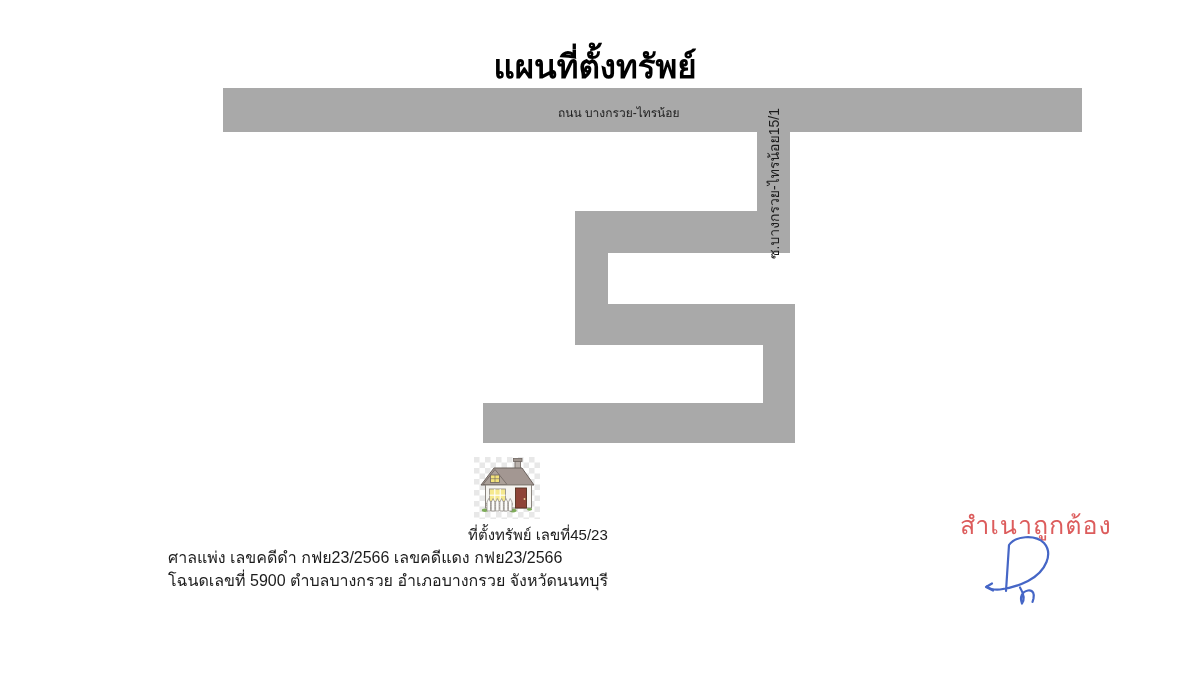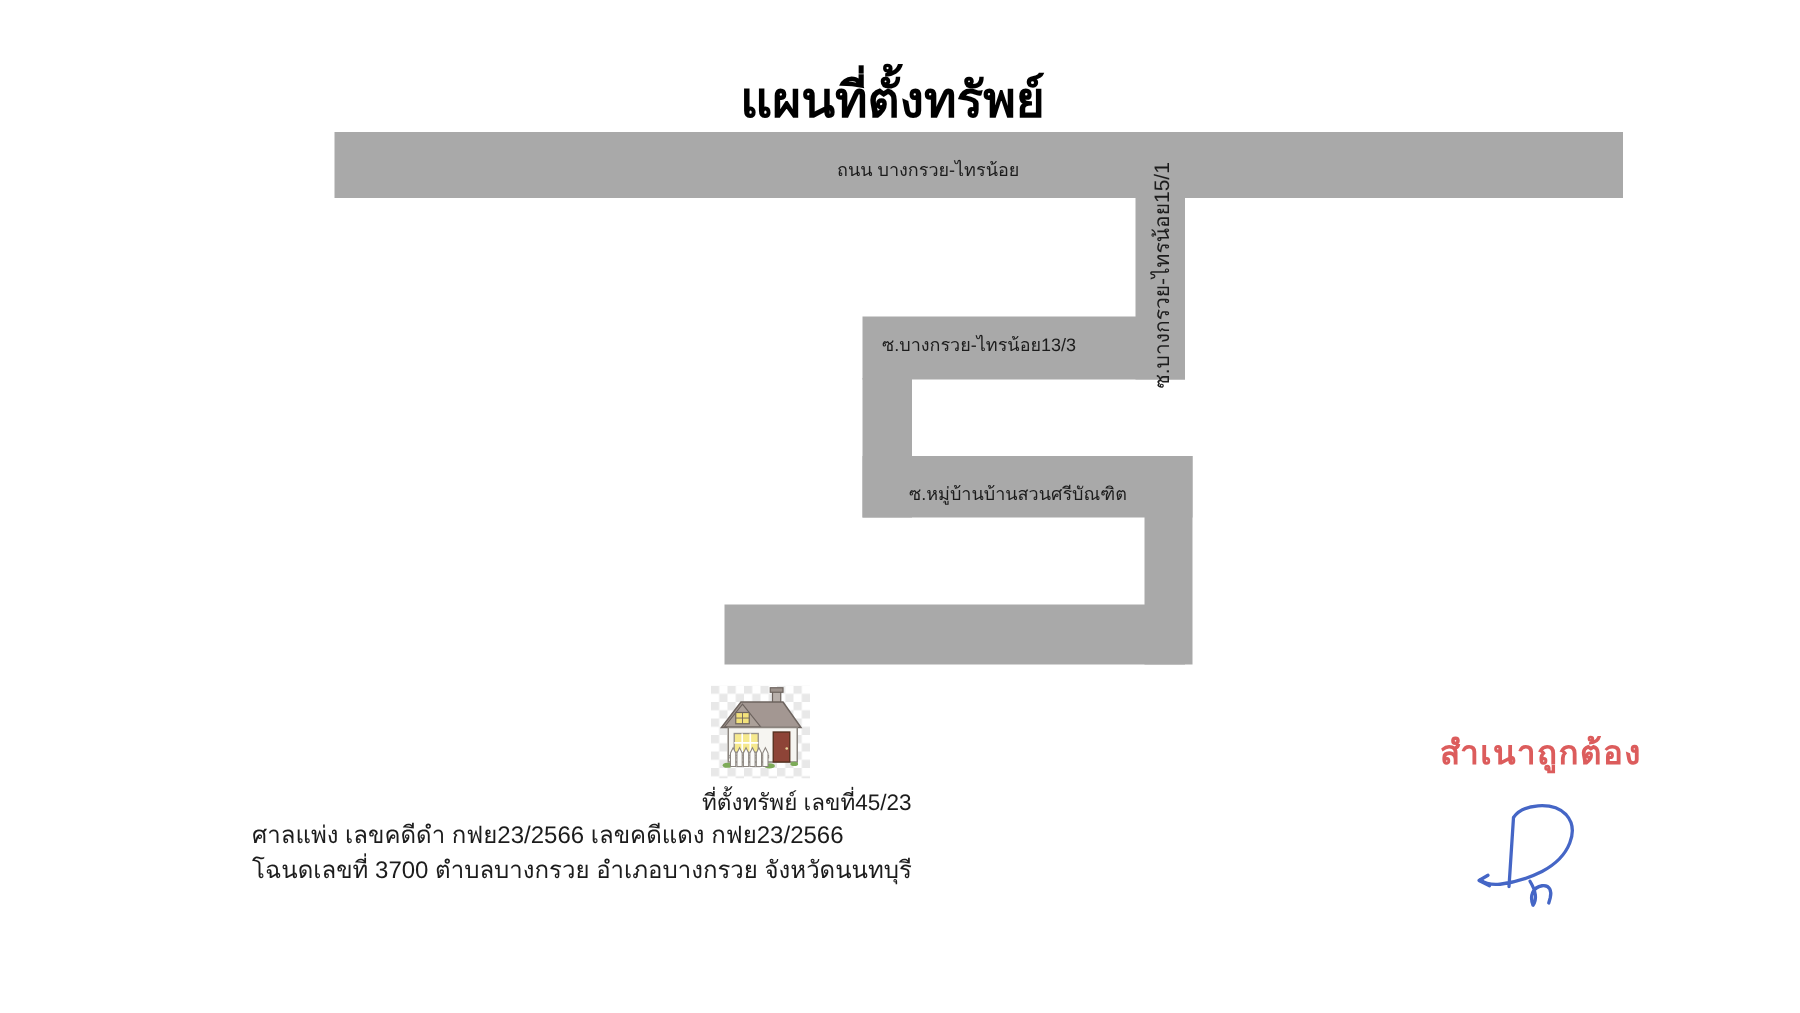--- a/index.html
+++ b/index.html
@@ -43,22 +43,22 @@
     font-size: 15px; color: #1c1c1c; white-space: nowrap; margin-left: 16px;
   }
 
   .case-info {
     position: absolute; left: 148px; top: 546px;
     font-size: 16px; line-height: 23px; color: #1c1c1c; margin-left: 20px;
   }
   .case-line { white-space: pre; }
 
   .stamp {
-    position: absolute; left: 960px; top: 484px;
-    font-size: 22px; font-weight: bold;
+    position: absolute; left: 960px; top: 505px;
+    font-size: 25px; font-weight: normal;
     letter-spacing: 1px;
     color: var(--stamp-color, #dc5c5c);
     white-space: nowrap;
   }
   .signature { position: absolute; left: 973px; top: 533px; }
 </style>
 </head>
 <body>
 
 <div class="page">
@@ -76,23 +76,21 @@
   <div class="road" style="left:575px; top:304px; width:220px; height:41px;"></div>
 
   <div class="road" style="left:763px; top:304px; width:32px; height:139px;"></div>
 
   <div class="road" style="left:483px; top:403px; width:307px; height:40px;"></div>
 
   <div class="road-label" style="left:558px; top:103px;">ถนน บางกรวย-ไทรน้อย</div>
 
   <div class="v-label">ซ.บางกรวย-ไทรน้อย15/1</div>
 
-  <div class="road-label" style="left:588px; top:220px;">ซ.บางกรวย-ไทรน้อย13/3</div>
 
-  <div class="road-label" style="left:606px; top:319px;">ซ.หมู่บ้านบ้านสวนศรีบัณฑิต</div>
 
   <div class="house-wrap">
     <svg width="66" height="62" viewBox="0 0 66 62" xmlns="http://www.w3.org/2000/svg">
       <defs>
         <pattern id="checker" width="11" height="11" patternUnits="userSpaceOnUse">
           <rect width="11" height="11" fill="#ffffff"></rect>
           <rect width="5.5" height="5.5" fill="#e8e8e8"></rect>
           <rect x="5.5" y="5.5" width="5.5" height="5.5" fill="#e8e8e8"></rect>
         </pattern>
       </defs>
@@ -128,21 +126,21 @@
       <polygon points="25.9,45 27.65,41.5 29.4,45 29.4,54 25.9,54" fill="#fcfcfa" stroke="#8b857f" stroke-width="0.7"></polygon>
       <polygon points="30.2,45 31.95,41.5 33.7,45 33.7,54 30.2,54" fill="#fcfcfa" stroke="#8b857f" stroke-width="0.7"></polygon>
       <polygon points="34.5,45 36.25,41.5 38,45 38,54 34.5,54" fill="#fcfcfa" stroke="#8b857f" stroke-width="0.7"></polygon>
     </svg>
   </div>
 
   <div class="property-label">ที่ตั้งทรัพย์ เลขที่45/23</div>
 
   <div class="case-info">
     <div class="case-line">ศาลแพ่ง เลขคดีดำ กฟย23/2566 เลขคดีแดง กฟย23/2566</div>
-    <div class="case-line">โฉนดเลขที่ 3700 ตำบลบางกรวย อำเภอบางกรวย จังหวัดนนทบุรี</div>
+    <div class="case-line">โฉนดเลขที่ 5900 ตำบลบางกรวย อำเภอบางกรวย จังหวัดนนทบุรี</div>
   </div>
 
   <div class="stamp">สำเนาถูกต้อง</div>
 
   <div class="signature">
     <svg width="110" height="90" viewBox="0 0 110 90" xmlns="http://www.w3.org/2000/svg">
       <g fill="none" stroke="var(--signature-color, #4566c6)" stroke-width="2.2" stroke-linecap="round" stroke-linejoin="round">
         <path d="M33,58 C34,42 35,26 36,12 C42,3 62,1 71,10 C80,20 74,38 55,48 C46,52.5 36,55.5 27,56.5 C22,57 17,56 14,53.5"></path>
         <path d="M19,50.5 L13,54 L20,57.5"></path>
         <path d="M47,54.5 C51,61 52,66 49,70.5 C46.5,64 49,58.5 55,57.5 C60.5,56.7 61.5,61.5 60.5,65.5 L59.5,69"></path>

